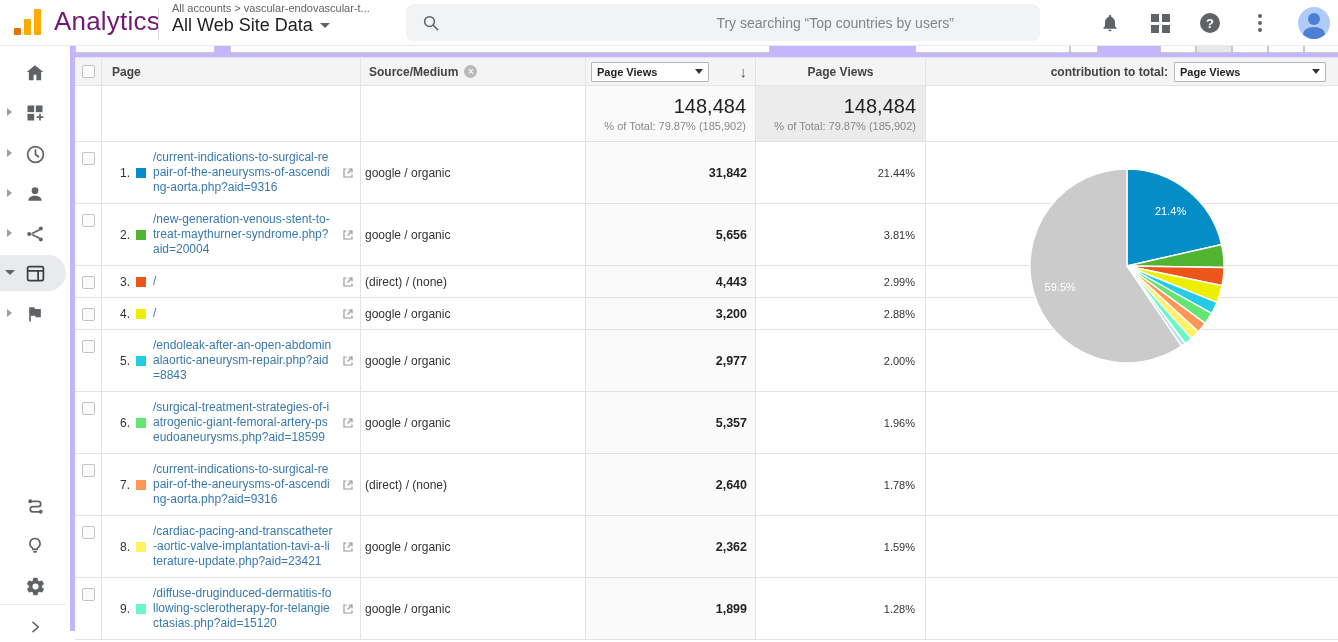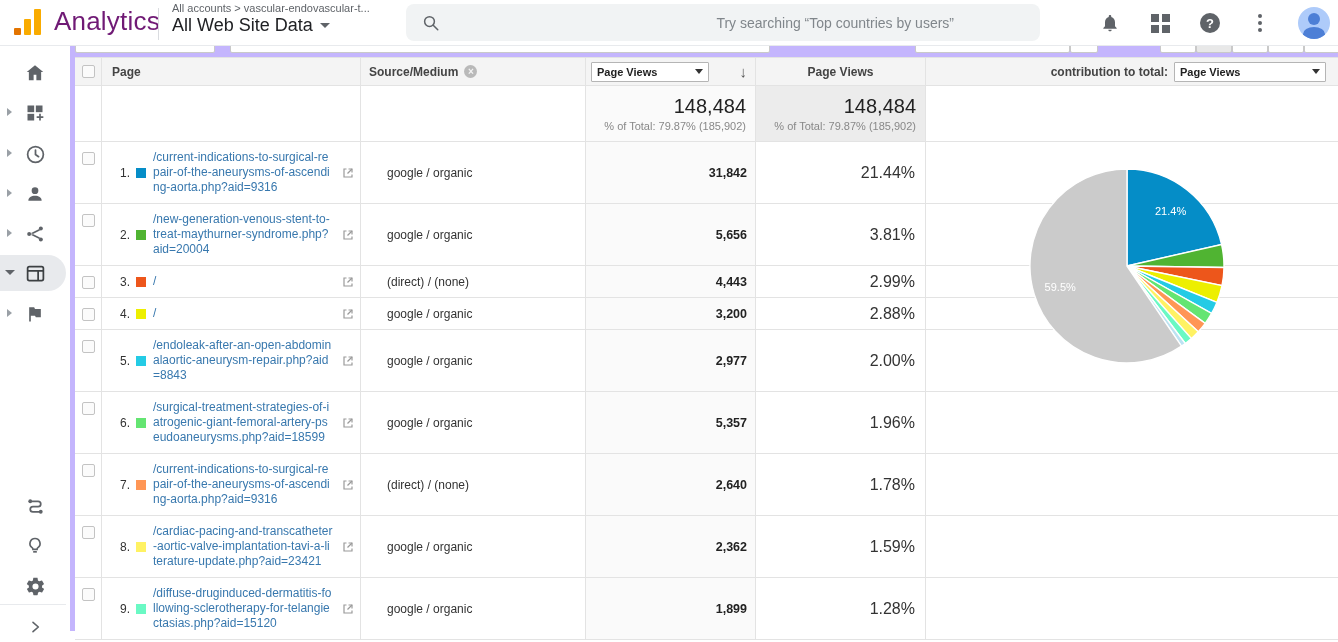--- a/index.html
+++ b/index.html
@@ -95,25 +95,25 @@
   .sub-num { font-size:11px; color:#888; margin-top:2px; }
 
   .drow { min-height:32px; }
   .drow .c-check { align-items:flex-start; padding-top:10px; justify-content:center; }
   .drow .c-check .checkbox { margin-top:0; }
   .drow .c-page { display:flex; align-items:center; padding:8px 22px 8px 0; }
   .row-num { width:34px; flex:none; text-align:right; font-size:12px; color:#333; padding-right:6px; }
   .row-marker { width:10px; height:10px; flex:none; margin-right:7px; }
   .page-link { font-size:12px; color:#3878ae; line-height:15px; word-break:break-all; cursor:pointer; max-width:180px; }
   .ext-icon { position:absolute; right:6px; top:50%; margin-top:-6px; cursor:pointer; }
-  .drow .c-src { display:flex; align-items:center; padding-left:26px; font-size:12px; color:#333; }
+  .drow .c-src { display:flex; align-items:center; padding-left:4px; font-size:12px; color:#333; }
   .drow .c-val { display:flex; align-items:center; justify-content:flex-end; padding-right:8px;
     font-size:12.5px; font-weight:bold; color:#222; background:#fafafa; }
   .drow .c-pct { display:flex; align-items:center; justify-content:flex-end; padding-right:10px;
-    font-size:16px; color:#333;padding-left:36px; }
+    font-size:11px; color:#333;padding-left:36px; }
   .drow .c-chart { border-left:1px solid #e3e3e3; }
 
   
   .pie-wrap { position:absolute; left:887px; top:115px; width:413px; height:260px; pointer-events:none; }
   .pie-wrap svg { overflow:visible; }
   .pie-label { font-size:11px; fill:#fff; }
 </style>
 </head>
 <body>
 

